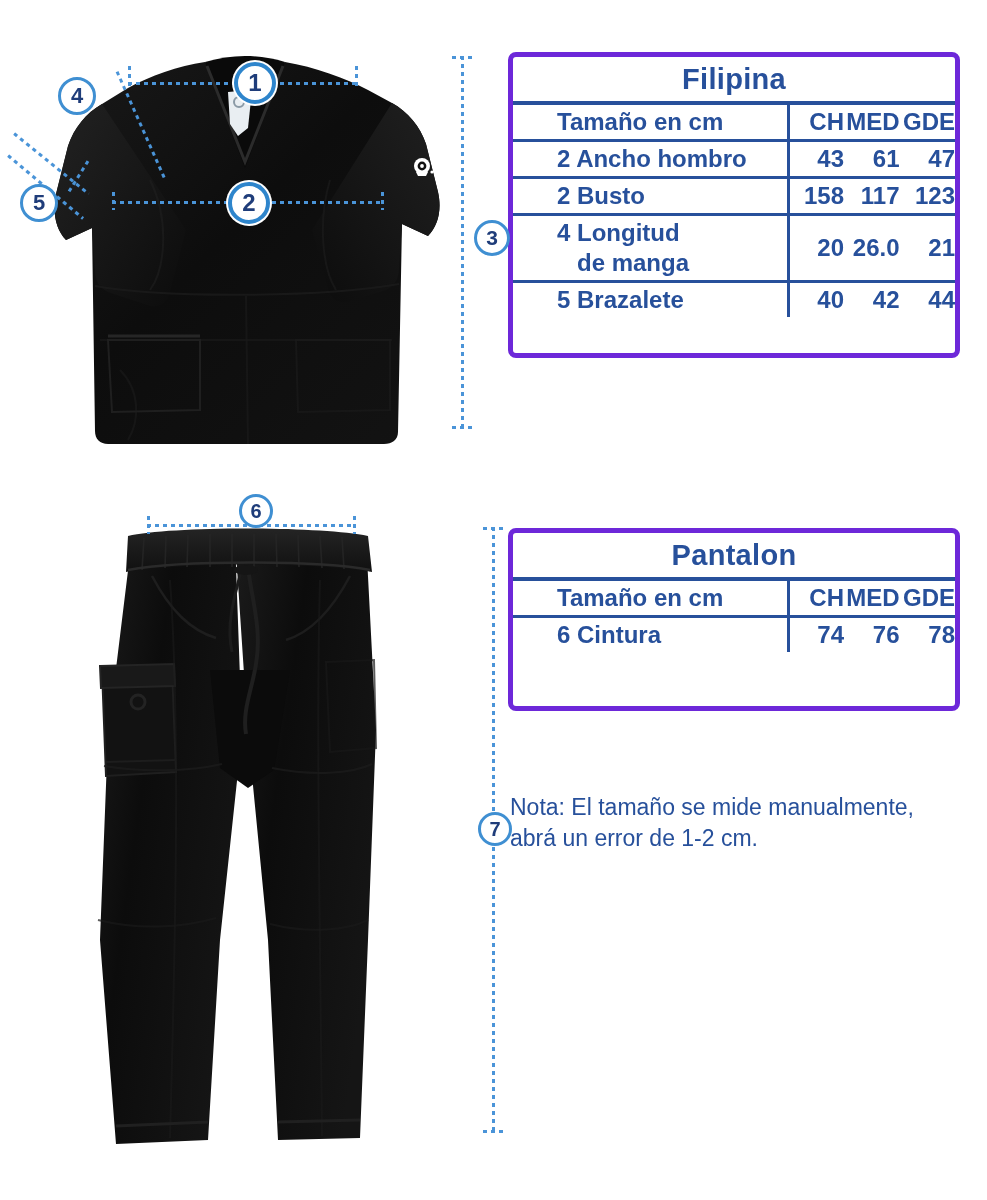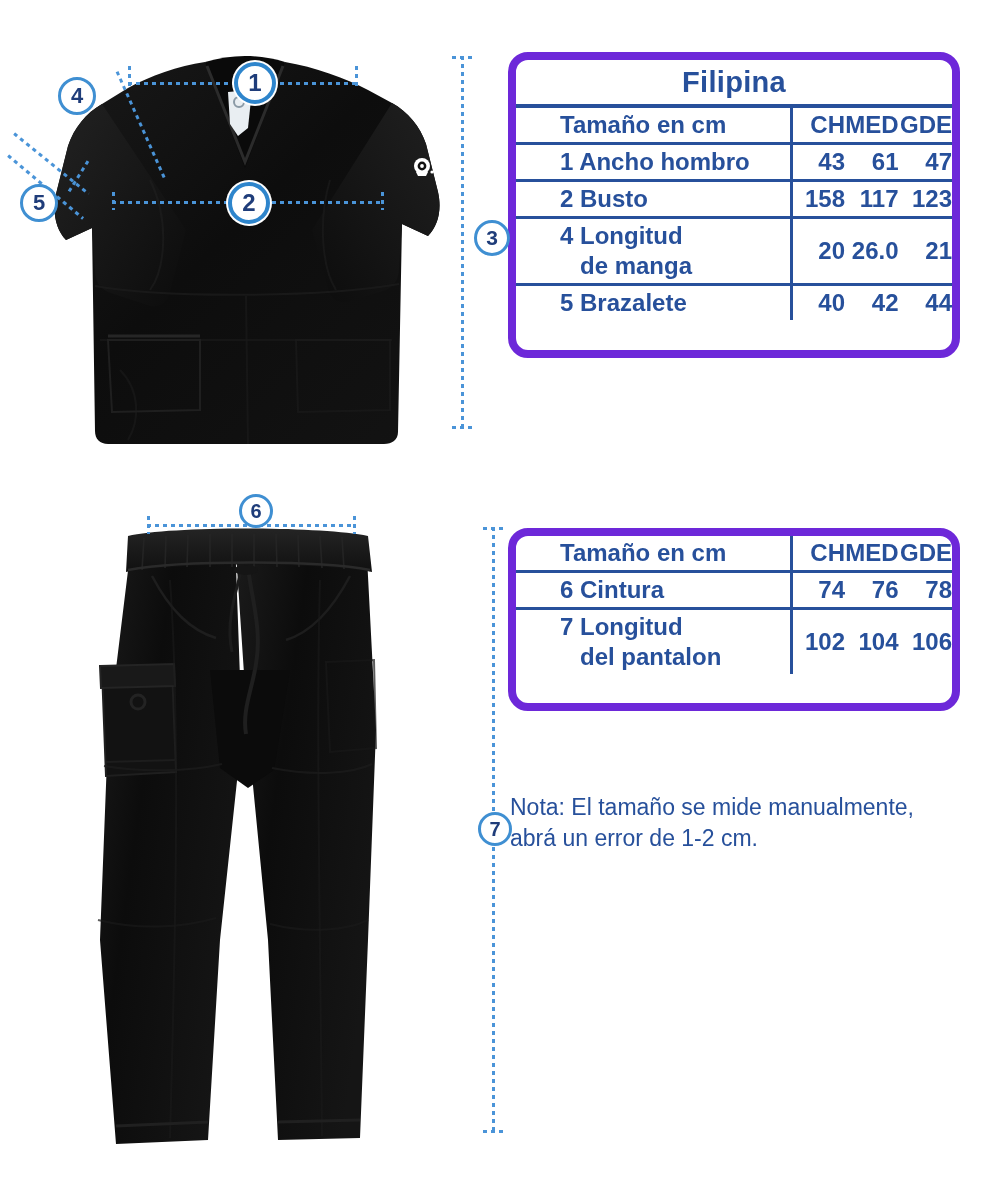--- a/index.html
+++ b/index.html
@@ -71,22 +71,22 @@
     background-image: linear-gradient(to right, #4a94d8 0 4px, transparent 4px 8px);
     background-size: 8px 3px;
     background-repeat: repeat-x;
     transform-origin: left center;
     z-index: 4;
   }
 
   
   .size-table {
     position: absolute;
-    border: 8px solid #6d28d9;
-    border-radius: 20px;
+    border: 5px solid #6d28d9;
+    border-radius: 8px;
     box-sizing: border-box;
     background: #ffffff;
     overflow: hidden;
     z-index: 5;
   }
   .size-table .tbl-title {
     text-align: center;
     color: #27509b;
     font-weight: bold;
     font-size: 29px;
@@ -250,21 +250,21 @@
   <div class="tbl-title">Filipina</div>
   <table>
     <tbody>
       <tr class="hdr">
         <td class="lbl" style="width:230px;">Tamaño en cm</td>
         <td class="val">CH</td>
         <td class="val">MED</td>
         <td class="val">GDE</td>
       </tr>
       <tr>
-        <td class="lbl">1 Ancho hombro</td>
+        <td class="lbl">2 Ancho hombro</td>
         <td class="val">43</td>
         <td class="val">61</td>
         <td class="val">47</td>
       </tr>
       <tr>
         <td class="lbl">2 Busto</td>
         <td class="val">158</td>
         <td class="val">117</td>
         <td class="val">123</td>
       </tr>
@@ -368,43 +368,35 @@
 <div class="tick-v" style="left:147px; top:516px; height:18px;"></div>
 <div class="tick-v" style="left:353px; top:516px; height:18px;"></div>
 <div class="marker" style="left:239px; top:494px; width:34px; height:34px; font-size:20px;">6</div>
 
 <div class="dotline-v" style="left:492px; top:527px; width:3px; height:605px;"></div>
 <div class="tick-h" style="left:483px; top:527px; width:20px;"></div>
 <div class="tick-h" style="left:483px; top:1130px; width:20px;"></div>
 <div class="marker" style="left:478px; top:812px; width:34px; height:34px; font-size:20px;">7</div>
 
 <div class="size-table" style="left:508px; top:528px; width:452px; height:183px;">
+  <div class="tbl-title">Pantalon</div>
   <table>
     <tbody>
       <tr class="hdr">
         <td class="lbl" style="width:230px;">Tamaño en cm</td>
         <td class="val">CH</td>
         <td class="val">MED</td>
         <td class="val">GDE</td>
       </tr>
       <tr>
         <td class="lbl">6 Cintura</td>
         <td class="val">74</td>
         <td class="val">76</td>
         <td class="val">78</td>
       </tr>
-      <tr>
-        <td class="lbl">
-          <span>7 Longitud</span>
-          <span class="l2">del pantalon</span>
-        </td>
-        <td class="val">102</td>
-        <td class="val">104</td>
-        <td class="val">106</td>
-      </tr>
     </tbody>
   </table>
 </div>
 
 <div class="note" style="left:510px; top:792px; width:470px;">
   <div>Nota: El tamaño se mide manualmente,</div>
   <div>abrá un error de 1-2 cm.</div>
 </div>
 
 </body></html>

